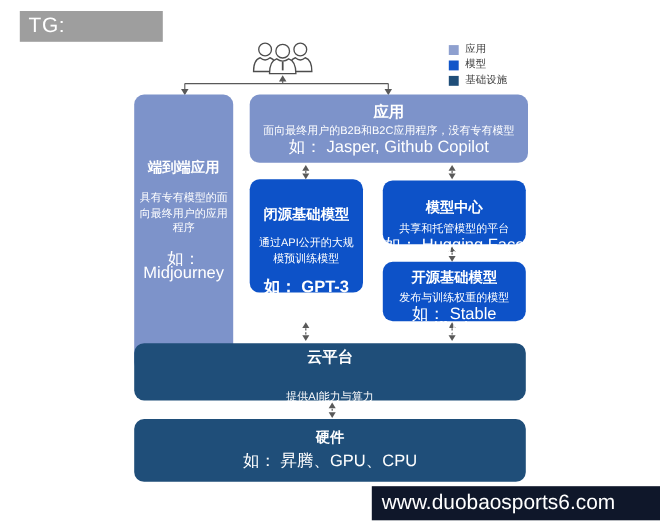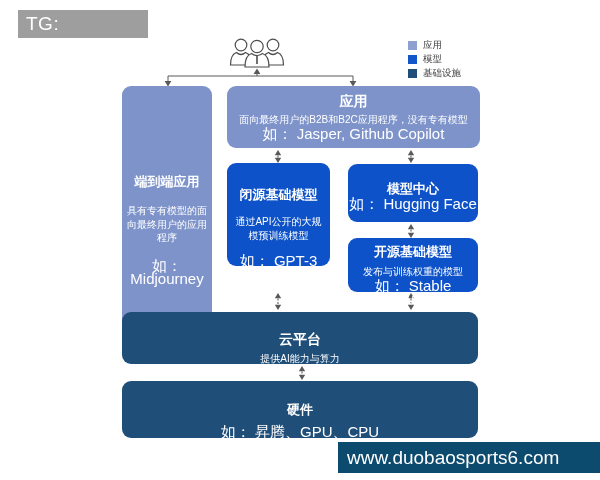--- a/index.html
+++ b/index.html
@@ -8,21 +8,21 @@
     font-family:"Liberation Sans","DejaVu Sans",sans-serif;
   }
   
   .tg-banner{
     position:absolute;left:18px;top:10px;width:130px;height:28px;
     background:#9e9e9e;color:#ffffff;font-size:19px;line-height:28px;
     padding-left:8px;box-sizing:border-box;letter-spacing:0.5px;
   }
   .watermark{
     position:absolute;left:338px;top:442px;width:262px;height:31px;
-    background:#0c4a6e;color:#ffffff;font-size:19px;line-height:31px;
+    background:#0f172a;color:#ffffff;font-size:19px;line-height:31px;
     padding-left:9px;box-sizing:border-box;
   }
   
   .legend{position:absolute;left:408px;top:40px;}
   .legend-row{display:flex;align-items:center;margin-bottom:4px;height:10px;}
   .sw{width:9px;height:9px;display:inline-block;flex:0 0 9px;}
   .sw0{background:#8ea0cf;}
   .sw1{background:#1256c9;}
   .sw2{background:#1f4e79;}
   .legend-label{margin-left:6px;font-size:9.5px;color:#404040;line-height:10px;white-space:nowrap;}
@@ -30,35 +30,35 @@
   .overlay{position:absolute;left:0;top:0;width:600px;height:480px;pointer-events:none;}
   
   .box{position:absolute;box-sizing:border-box;color:#ffffff;text-align:center;}
   .box.light{background:#7d93ca;border-radius:9px;}
   .box.bright{background:#0d52c8;border-radius:9px;}
   .box.navy{background:#1f4e79;border-radius:9px;}
   .box-title{font-weight:bold;font-size:13px;line-height:16px;}
   .box-title.lg{font-size:14px;}
   .box-desc{font-size:10px;line-height:13.5px;}
   .box-example{font-size:15px;line-height:13px;}
-  #box-e2e{left:122px;top:86px;width:90px;height:252px;padding-top:88px;}
+  #box-e2e{left:122px;top:86px;width:90px;height:252px;padding-top:58px;}
   #box-e2e .box-desc{margin:14px 5px 0;text-align:center;}
   #box-e2e .box-example{margin-top:14px;}
   #box-app{left:227px;top:86px;width:253px;height:62px;padding-top:7px;}
   #box-app .box-desc{margin-top:4px;text-align:center;}
   #box-closed{left:227px;top:163px;width:103px;height:103px;padding-top:24px;}
   #box-closed .box-desc{margin:12px 8px 0;}
-  #box-closed .box-example{margin-top:12px;}
+  #box-closed .box-example{margin-top:12px;font-weight:bold;}
   #box-hub{left:348px;top:164px;width:130px;height:58px;padding-top:17px;}
   #box-hub .box-desc{margin-top:5px;}
   #box-open{left:348px;top:238px;width:130px;height:54px;padding-top:6px;}
   #box-open .box-desc{margin-top:5px;}
-  #box-cloud{left:122px;top:312px;width:356px;height:52px;padding-top:19px;}
-  #box-cloud .box-desc{margin-top:5px;}
-  #box-hw{left:122px;top:381px;width:356px;height:57px;padding-top:21px;}
+  #box-cloud{left:122px;top:312px;width:356px;height:52px;padding-top:4px;}
+  #box-cloud .box-desc{margin-top:23px;}
+  #box-hw{left:122px;top:381px;width:356px;height:57px;padding-top:9px;}
   #box-hw .box-example{margin-top:7px;}
 </style>
 </head>
 <body>
 
 <div class="canvas">
 
   <div class="tg-banner">TG: MYYJJPP</div>
 
   <div class="legend">
@@ -148,20 +148,21 @@
   </div>
 
   <div class="box bright" id="box-closed">
     <div class="box-title">闭源基础模型</div>
     <div class="box-desc">通过API公开的大规模预训练模型</div>
     <div class="box-example">如： GPT-3</div>
   </div>
 
   <div class="box bright" id="box-hub">
     <div class="box-title">模型中心</div>
+    <div class="box-desc">共享和托管模型的平台</div>
     <div class="box-example">如： Hugging Face</div>
   </div>
 
   <div class="box bright" id="box-open">
     <div class="box-title">开源基础模型</div>
     <div class="box-desc">发布与训练权重的模型</div>
     <div class="box-example">如： Stable Diffusion</div>
   </div>
 
   <div class="box navy" id="box-cloud">

